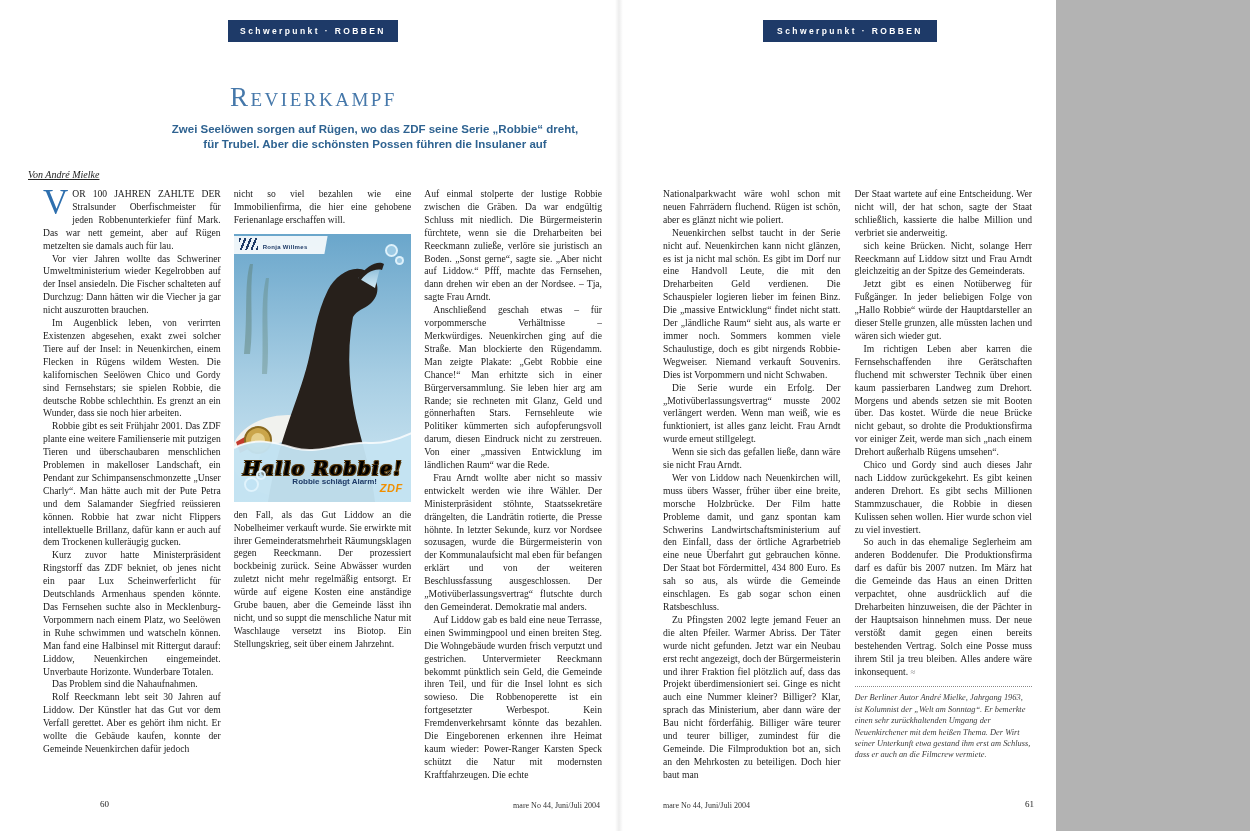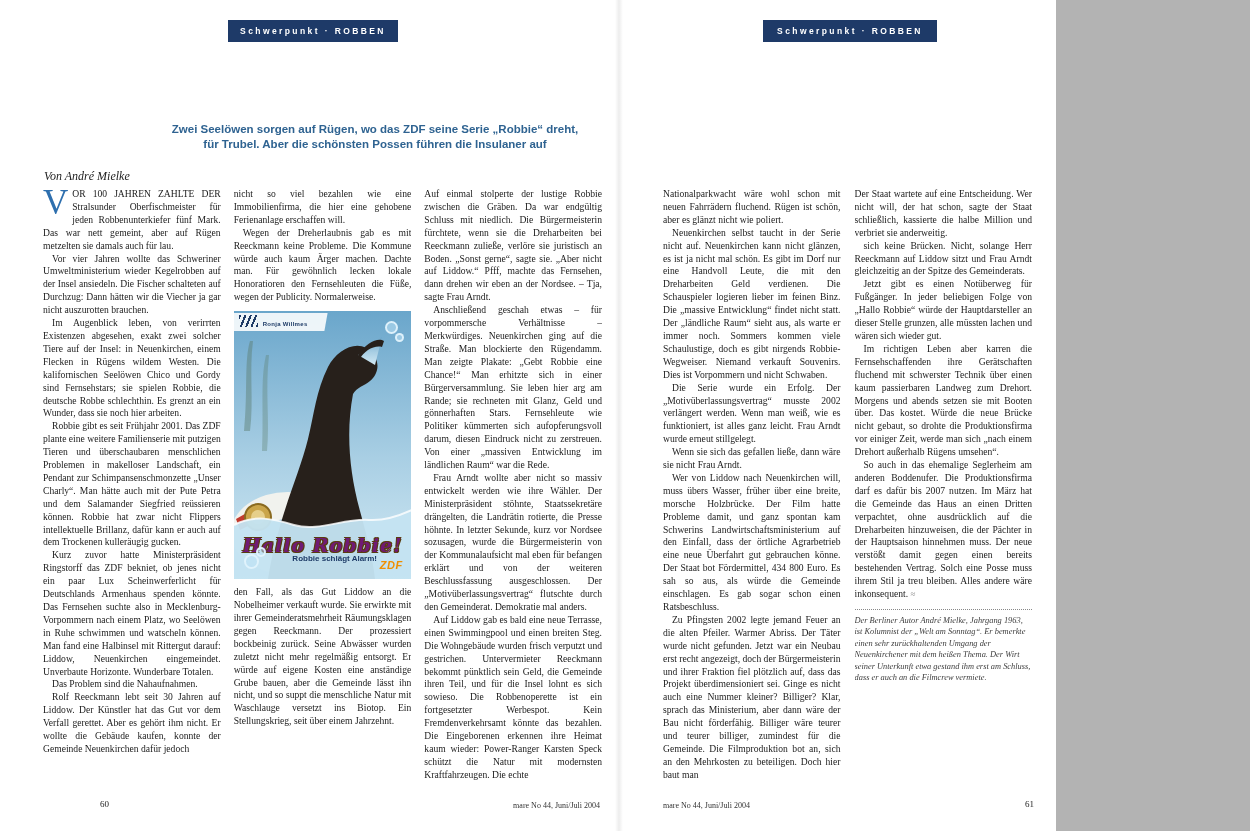--- a/index.html
+++ b/index.html
@@ -29,22 +29,22 @@
     position:absolute; left:230px; top:82px;
     font-variant:small-caps; font-size:27px; letter-spacing:2.5px;
     color:#4678aa;
   }
   .subtitle {
     position:absolute; left:145px; top:122px; width:460px; text-align:center;
     font-family:"Liberation Sans", sans-serif; font-weight:bold;
     font-size:11.5px; line-height:15px; color:#2f6391;
   }
   .byline {
-    position:absolute; left:44px; top:169px;
-    font-style:italic; font-size:12px; color:#222222;
+    position:absolute; left:28px; top:169px;
+    font-style:italic; font-size:10px; color:#222222;text-decoration:underline;
   }
 
   .cols { position:absolute; top:188px; display:flex; }
   #left-cols  { left:43px;  width:559px; gap:13px; }
   #right-cols { left:663px; width:369px; gap:14px; }
   .col {
     flex:1; height:634px; overflow:hidden;
     font-size:9.6px; line-height:12.9px; text-align:justify;
     color:#1b1b1b;
   }
@@ -72,21 +72,21 @@
     background:repeating-linear-gradient(112deg, #1d3a66 0 2px, transparent 2px 5px);
   }
   .cover-credit {
     position:absolute; left:29px; top:7px;
     font-family:"Liberation Sans", sans-serif; font-weight:bold;
     font-size:6px; color:#1d3a66; letter-spacing:0.3px;
   }
   .cover-title {
     position:absolute; left:0; right:0; bottom:27px; text-align:center;
     font-family:"DejaVu Serif", serif; font-style:italic; font-weight:bold;
-    font-size:19px; letter-spacing:1px; color:#701a75;
+    font-size:19px; letter-spacing:1px; color:#000000;
     text-shadow:-1px -1px 0 #5a3c10, 1px -1px 0 #5a3c10, -1px 1px 0 #5a3c10, 1px 1px 0 #5a3c10;
   }
   .cover-sub {
     position:absolute; left:0; right:0; bottom:13px; text-align:center;
     font-family:"Liberation Sans", sans-serif; font-weight:bold;
     font-size:8px; color:#1d3a66;padding-left:24px;
   }
   .zdf {
     position:absolute; right:9px; bottom:7px;
     font-family:"Liberation Sans", sans-serif; font-weight:bold; font-style:italic;
@@ -117,20 +117,21 @@
   .endmark { color:#8a8a8a; font-size:9px; letter-spacing:-1px; }
 </style>
 </head>
 <body>
 
 <div class="stage">
   <div class="paper"></div>
   <div class="gutter"></div>
 
   <div class="kicker" id="kicker-left">Schwerpunkt · ROBBEN</div>
+  <div class="title">Revierkampf</div>
   <div class="subtitle">
     <span>Zwei Seelöwen sorgen auf Rügen, wo das ZDF seine Serie „Robbie“ dreht,</span><br>
     <span>für Trubel. Aber die schönsten Possen führen die Insulaner auf</span>
   </div>
   <div class="byline">Von André Mielke</div>
 
   <div class="cols" id="left-cols">
     <div class="col">
       <div class="plist">
           <p class="para">VOR 100 JAHREN ZAHLTE DER Stralsunder Oberfischmeister für jeden Robbenunterkiefer fünf Mark. Das war nett gemeint, aber auf Rügen metzelten sie damals auch für lau.</p>
@@ -138,21 +139,20 @@
           <p class="para">Im Augenblick leben, von verirrten Existenzen abgesehen, exakt zwei solcher Tiere auf der Insel: in Neuenkirchen, einem Flecken in Rügens wildem Westen. Die kalifornischen Seelöwen Chico und Gordy sind Fernsehstars; sie spielen Robbie, die deutsche Robbe schlechthin. Es grenzt an ein Wunder, dass sie noch hier arbeiten.</p>
           <p class="para">Robbie gibt es seit Frühjahr 2001. Das ZDF plante eine weitere Familienserie mit putzigen Tieren und überschaubaren menschlichen Problemen in makelloser Landschaft, ein Pendant zur Schimpansenschmonzette „Unser Charly“. Man hätte auch mit der Pute Petra und dem Salamander Siegfried reüssieren können. Robbie hat zwar nicht Flippers intellektuelle Brillanz, dafür kann er auch auf dem Trockenen kulleräugig gucken.</p>
           <p class="para">Kurz zuvor hatte Ministerpräsident Ringstorff das ZDF bekniet, ob jenes nicht ein paar Lux Scheinwerferlicht für Deutschlands Armenhaus spenden könnte. Das Fernsehen suchte also in Mecklenburg-Vorpommern nach einem Platz, wo Seelöwen in Ruhe schwimmen und watscheln können. Man fand eine Halbinsel mit Rittergut darauf: Liddow, Neuenkirchen eingemeindet. Unverbaute Horizonte. Wunderbare Totalen.</p>
           <p class="para">Das Problem sind die Nahaufnahmen.</p>
           <p class="para">Rolf Reeckmann lebt seit 30 Jahren auf Liddow. Der Künstler hat das Gut vor dem Verfall gerettet. Aber es gehört ihm nicht. Er wollte die Gebäude kaufen, konnte der Gemeinde Neuenkirchen dafür jedoch</p>
         </div>
     </div>
     <div class="col">
       <div class="plist">
           <p class="para">nicht so viel bezahlen wie eine Immobilienfirma, die hier eine gehobene Ferienanlage erschaffen will.</p>
-          <p class="para">Wegen der Dreherlaubnis gab es mit Reeckmann keine Probleme. Die Kommune würde auch kaum Ärger machen. Dachte man. Für gewöhnlich lecken lokale Honoratioren den Fernsehleuten die Füße, wegen der Publicity. Normalerweise.</p>
         </div>
 
       <div class="cover">
         <svg width="178" height="268" viewBox="0 0 178 268">
           <defs>
             <linearGradient id="sky" x1="0" y1="0" x2="0" y2="1">
               <stop offset="0" stop-color="#6aa6cb"></stop>
               <stop offset="0.55" stop-color="#a9cfe4"></stop>
               <stop offset="1" stop-color="#d2e9f4"></stop>
             </linearGradient>
@@ -218,20 +218,21 @@
           <p class="para">Wer von Liddow nach Neuenkirchen will, muss übers Wasser, früher über eine breite, morsche Holzbrücke. Der Film hatte Probleme damit, und ganz spontan kam Schwerins Landwirtschaftsministerium auf den Einfall, dass der örtliche Agrarbetrieb eine neue Überfahrt gut gebrauchen könne. Der Staat bot Fördermittel, 434 800 Euro. Es sah so aus, als würde die Gemeinde einschlagen. Es gab sogar schon einen Ratsbeschluss.</p>
           <p class="para">Zu Pfingsten 2002 legte jemand Feuer an die alten Pfeiler. Warmer Abriss. Der Täter wurde nicht gefunden. Jetzt war ein Neubau erst recht angezeigt, doch der Bürgermeisterin und ihrer Fraktion fiel plötzlich auf, dass das Projekt überdimensioniert sei. Ginge es nicht auch eine Nummer kleiner? Billiger? Klar, sprach das Ministerium, aber dann wäre der Bau nicht förderfähig. Billiger wäre teurer und teurer billiger, zumindest für die Gemeinde. Die Filmproduktion bot an, sich an den Mehrkosten zu beteiligen. Doch hier baut man</p>
         </div>
     </div>
     <div class="col">
       <div class="plist">
           <p class="para">Der Staat wartete auf eine Entscheidung. Wer nicht will, der hat schon, sagte der Staat schließlich, kassierte die halbe Million und verbriet sie anderweitig.</p>
           <p class="para">sich keine Brücken. Nicht, solange Herr Reeckmann auf Liddow sitzt und Frau Arndt gleichzeitig an der Spitze des Gemeinderats.</p>
           <p class="para">Jetzt gibt es einen Notüberweg für Fußgänger. In jeder beliebigen Folge von „Hallo Robbie“ würde der Hauptdarsteller an dieser Stelle grunzen, alle müssten lachen und wären sich wieder gut.</p>
           <p class="para">Im richtigen Leben aber karren die Fernsehschaffenden ihre Gerätschaften fluchend mit schwerster Technik über einen kaum passierbaren Landweg zum Drehort. Morgens und abends setzen sie mit Booten über. Das kostet. Würde die neue Brücke nicht gebaut, so drohte die Produktionsfirma vor einiger Zeit, werde man sich „nach einem Drehort außerhalb Rügens umsehen“.</p>
+          <p class="para">Chico und Gordy sind auch dieses Jahr nach Liddow zurückgekehrt. Es gibt keinen anderen Drehort. Es gibt sechs Millionen Stammzuschauer, die Robbie in diesen Kulissen sehen wollen. Hier wurde schon viel zu viel investiert.</p>
         </div>
       <p class="indent">
         <span>So auch in das ehemalige Seglerheim am anderen Boddenufer. Die Produktionsfirma darf es dafür bis 2007 nutzen. Im März hat die Gemeinde das Haus an einen Dritten verpachtet, ohne ausdrücklich auf die Dreharbeiten hinzuweisen, die der Pächter in der Hauptsaison hinnehmen muss. Der neue verstößt damit gegen einen bereits bestehenden Vertrag. Solch eine Posse muss ihrem Stil ja treu bleiben. Alles andere wäre inkonsequent.</span>
         <span class="endmark">≈</span>
       </p>
       <div class="bio-rule"></div>
       <div class="bio">Der Berliner Autor André Mielke, Jahrgang 1963, ist Kolumnist der „Welt am Sonntag“. Er bemerkte einen sehr zurückhaltenden Umgang der Neuenkirchener mit dem heißen Thema. Der Wirt seiner Unterkunft etwa gestand ihm erst am Schluss, dass er auch an die Filmcrew vermiete.</div>
     </div>
   </div>
 

